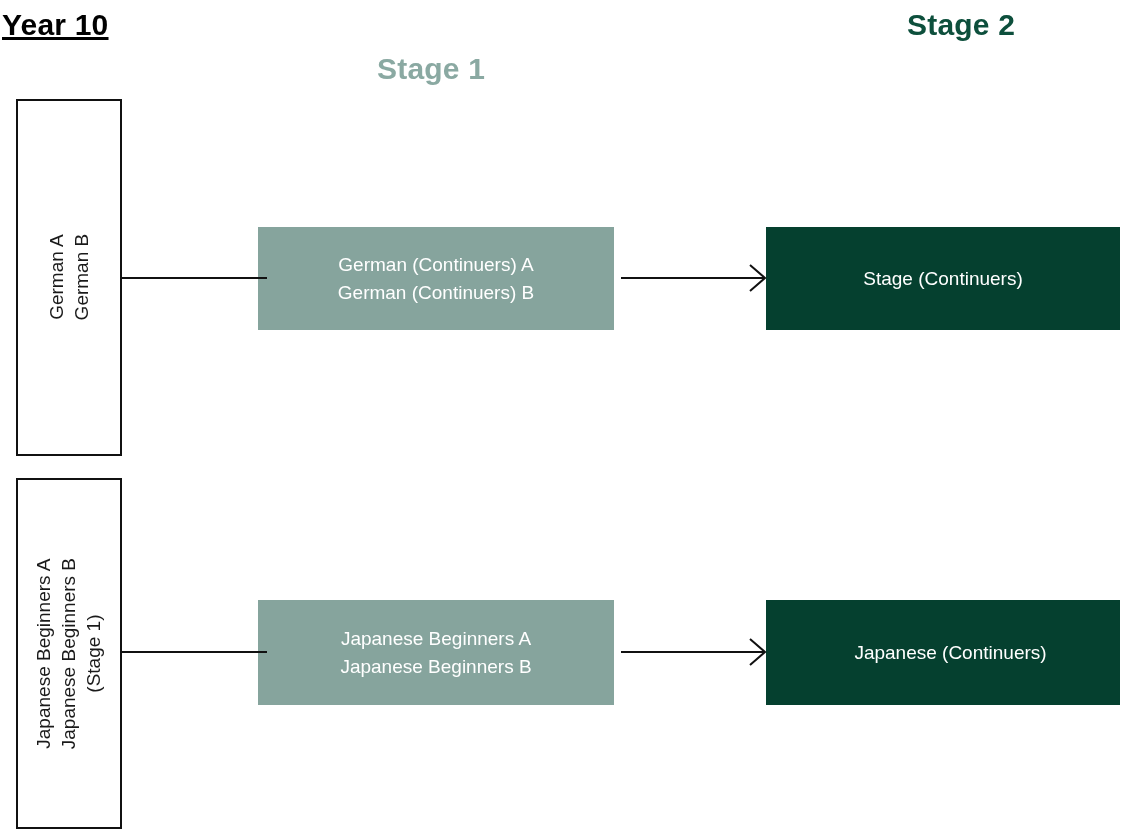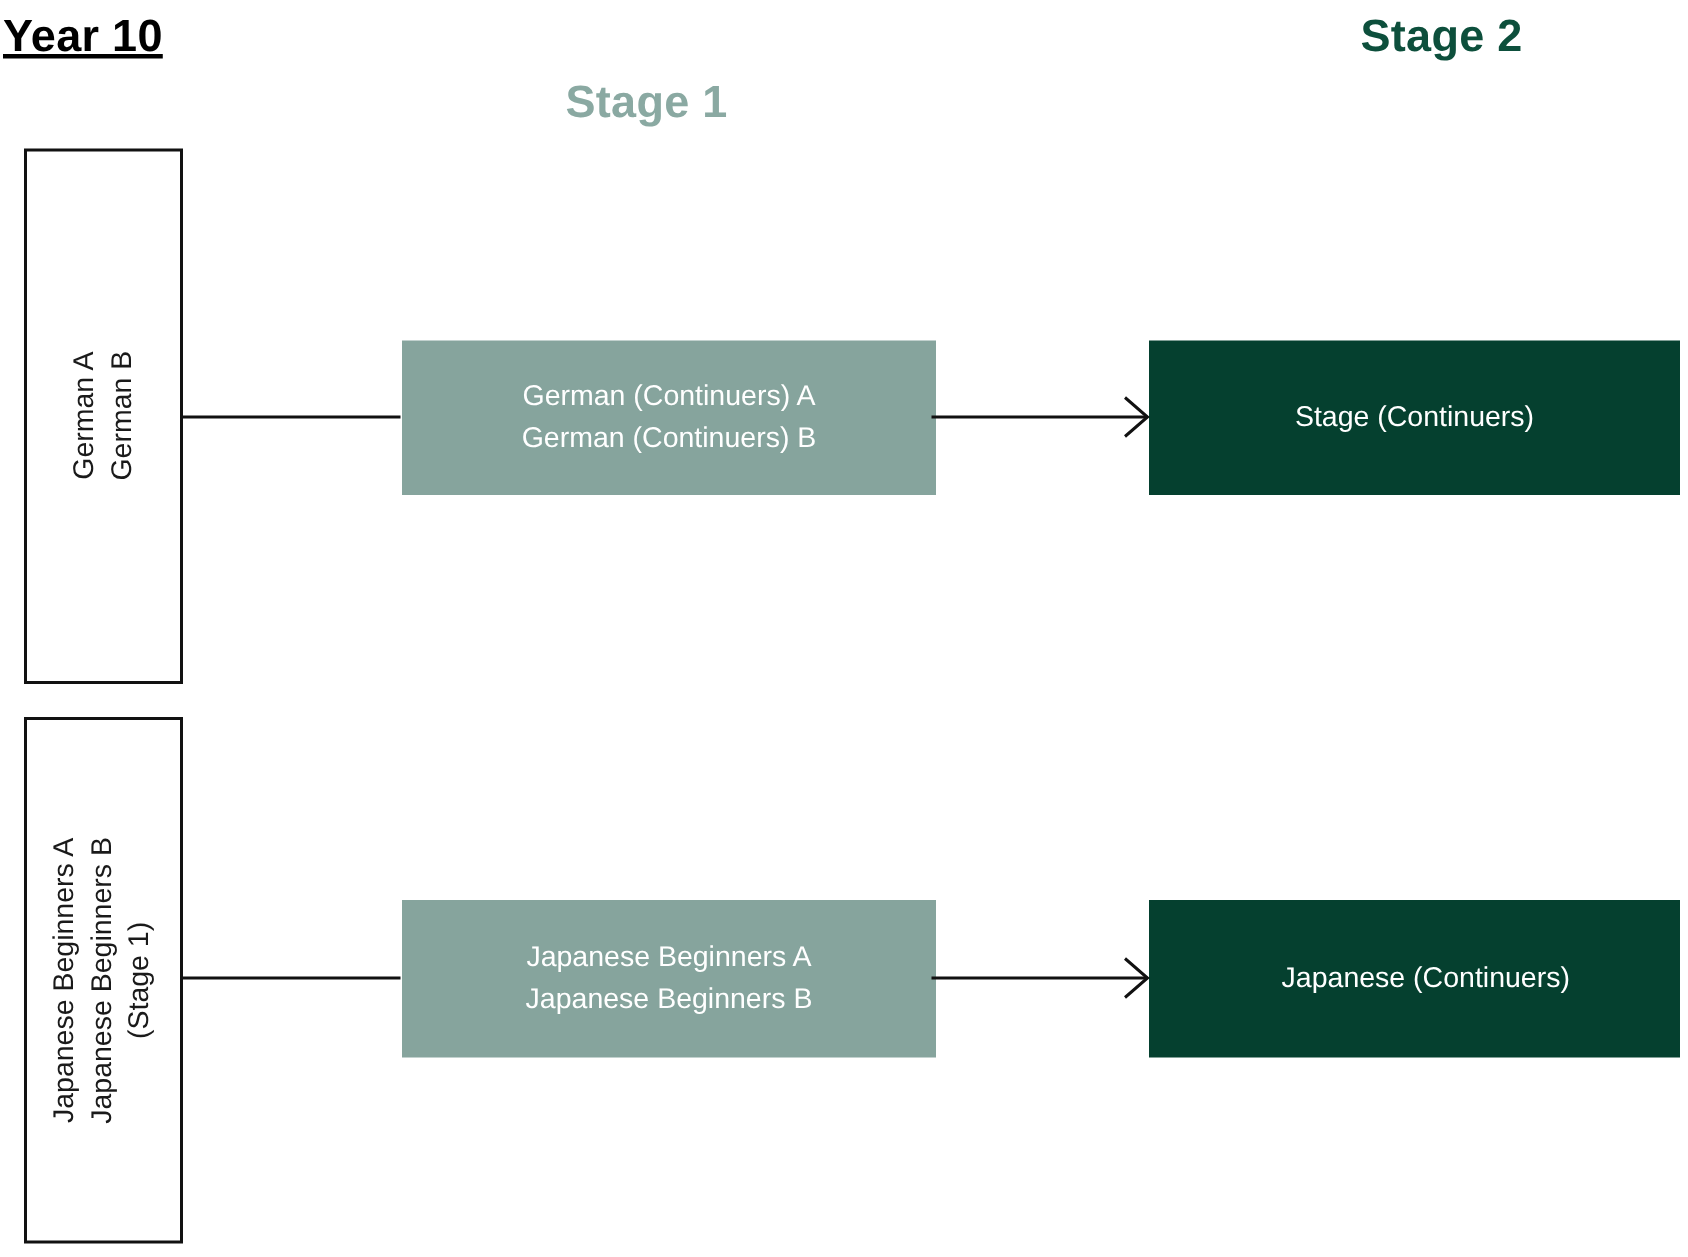--- a/index.html
+++ b/index.html
@@ -61,21 +61,21 @@
     box-sizing: border-box;
     display: flex;
     flex-direction: column;
     align-items: center;
     justify-content: center;
     color: #ffffff;
     font-size: 19px;
     line-height: 1.45;
     text-align: center;
   }
-  .stage1-box { background: #86a49d; left: 268px; width: 356px; }
+  .stage1-box { background: #86a49d; left: 258px; width: 356px; }
   .stage2-box { background: #05402f; left: 766px; width: 354px; }
 
   #stage1-german   { top: 227px; height: 103px; }
   #stage2-german   { top: 227px; height: 103px; }
   #stage1-japanese { top: 600px; height: 105px; }
   #stage2-japanese { top: 600px; height: 105px; padding-left: 15px; }
 
   
   #connectors {
     position: absolute;

